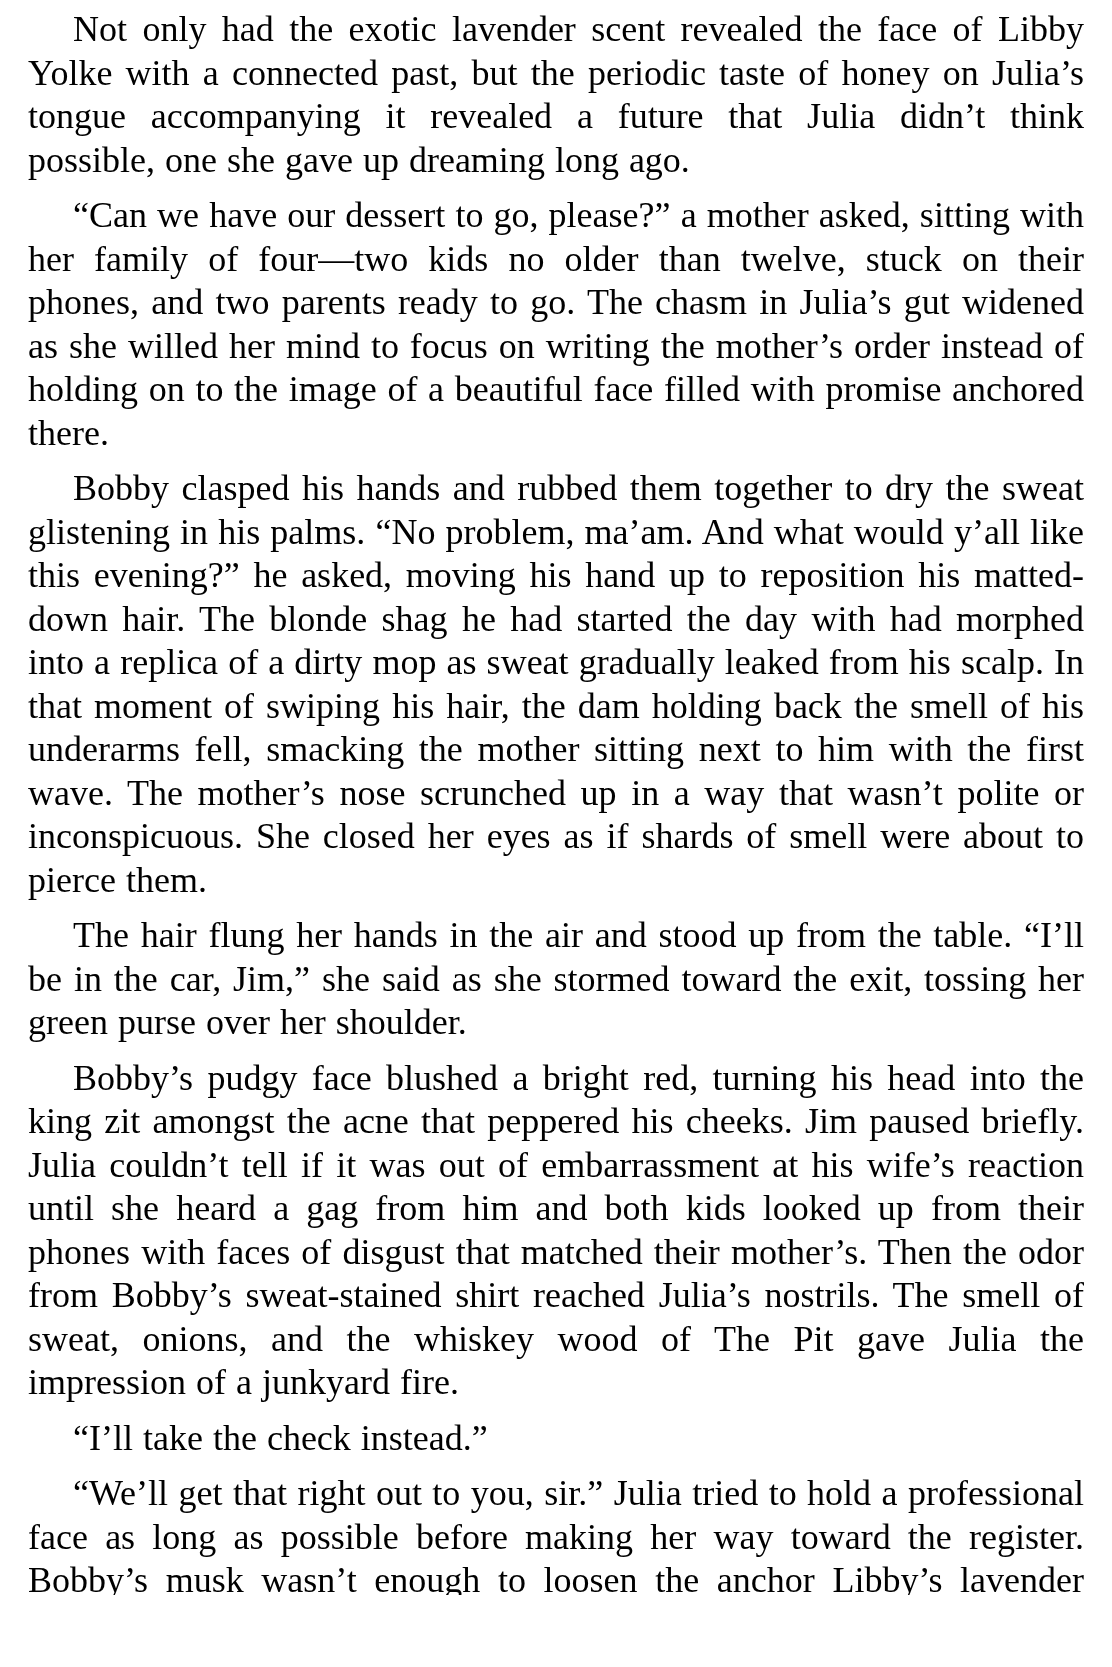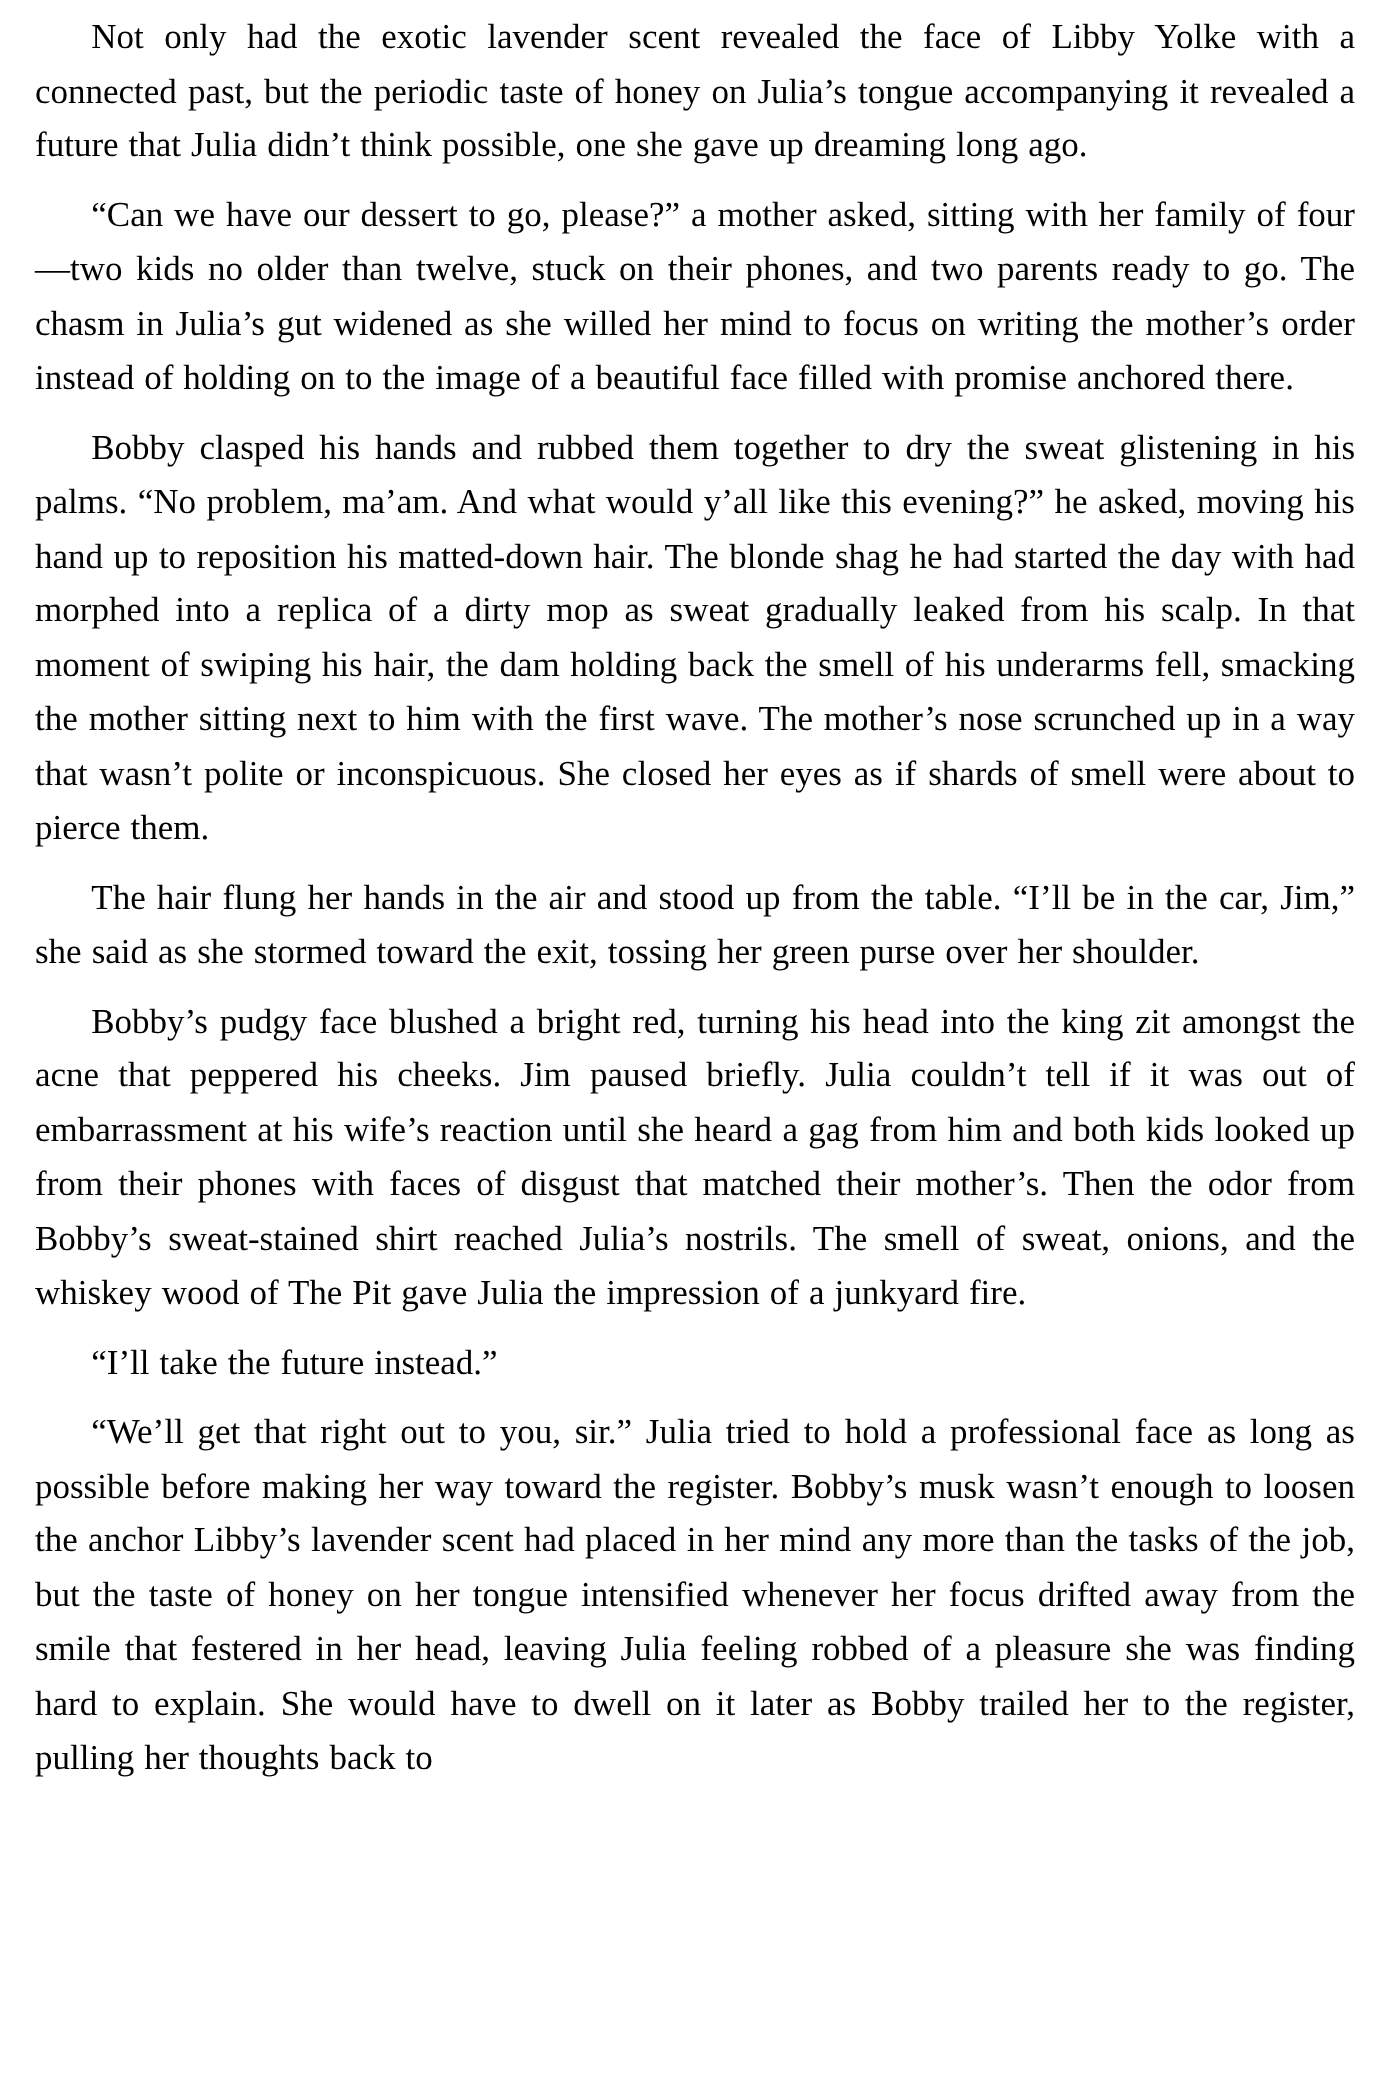--- a/index.html
+++ b/index.html
@@ -9,36 +9,36 @@
   }
   .book-page {
     position: relative;
     width: 1112px;
     height: 1595px;
     box-sizing: border-box;
     padding: 8px 28px 4px 28px;
     background: #ffffff;
     color: #000000;
     font-family: "Liberation Serif", "DejaVu Serif", serif;
-    font-size: 28px;
+    font-size: 36px;
     overflow: hidden;
   }
   .book-page p {
     margin: 0 0 12px 0;
     text-indent: 45px;
     text-align: justify;
     text-justify: inter-word;
     line-height: 43.5px;
     word-spacing: 1px;
   }
 </style>
 </head>
 <body>
 
 <div class="book-page">
     <p>Not only had the exotic lavender scent revealed the face of Libby Yolke with a connected past, but the periodic taste of honey on Julia’s tongue accompanying it revealed a future that Julia didn’t think possible, one she gave up dreaming long ago.</p>
     <p>“Can we have our dessert to go, please?” a mother asked, sitting with her family of four—two kids no older than twelve, stuck on their phones, and two parents ready to go. The chasm in Julia’s gut widened as she willed her mind to focus on writing the mother’s order instead of holding on to the image of a beautiful face filled with promise anchored there.</p>
     <p>Bobby clasped his hands and rubbed them together to dry the sweat glistening in his palms. “No problem, ma’am. And what would y’all like this evening?” he asked, moving his hand up to reposition his matted-down hair. The blonde shag he had started the day with had morphed into a replica of a dirty mop as sweat gradually leaked from his scalp. In that moment of swiping his hair, the dam holding back the smell of his underarms fell, smacking the mother sitting next to him with the first wave. The mother’s nose scrunched up in a way that wasn’t polite or inconspicuous. She closed her eyes as if shards of smell were about to pierce them.</p>
     <p>The hair flung her hands in the air and stood up from the table. “I’ll be in the car, Jim,” she said as she stormed toward the exit, tossing her green purse over her shoulder.</p>
     <p>Bobby’s pudgy face blushed a bright red, turning his head into the king zit amongst the acne that peppered his cheeks. Jim paused briefly. Julia couldn’t tell if it was out of embarrassment at his wife’s reaction until she heard a gag from him and both kids looked up from their phones with faces of disgust that matched their mother’s. Then the odor from Bobby’s sweat-stained shirt reached Julia’s nostrils. The smell of sweat, onions, and the whiskey wood of The Pit gave Julia the impression of a junkyard fire.</p>
-    <p>“I’ll take the future instead.”</p>
+    <p>“I’ll take the check instead.”</p>
     <p>“We’ll get that right out to you, sir.” Julia tried to hold a professional face as long as possible before making her way toward the register. Bobby’s musk wasn’t enough to loosen the anchor Libby’s lavender scent had placed in her mind any more than the tasks of the job, but the taste of honey on her tongue intensified whenever her focus drifted away from the smile that festered in her head, leaving Julia feeling robbed of a pleasure she was finding hard to explain. She would have to dwell on it later as Bobby trailed her to the register, pulling her thoughts back to</p>
   </div>
 
 </body></html>

